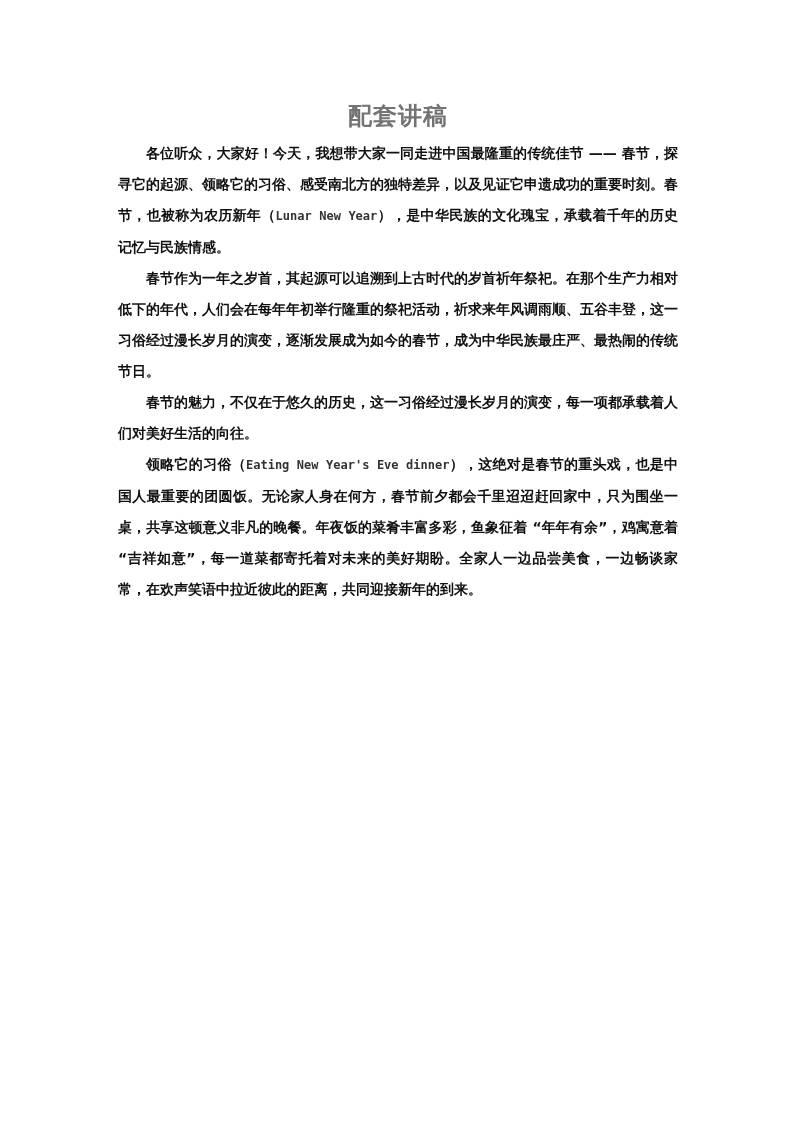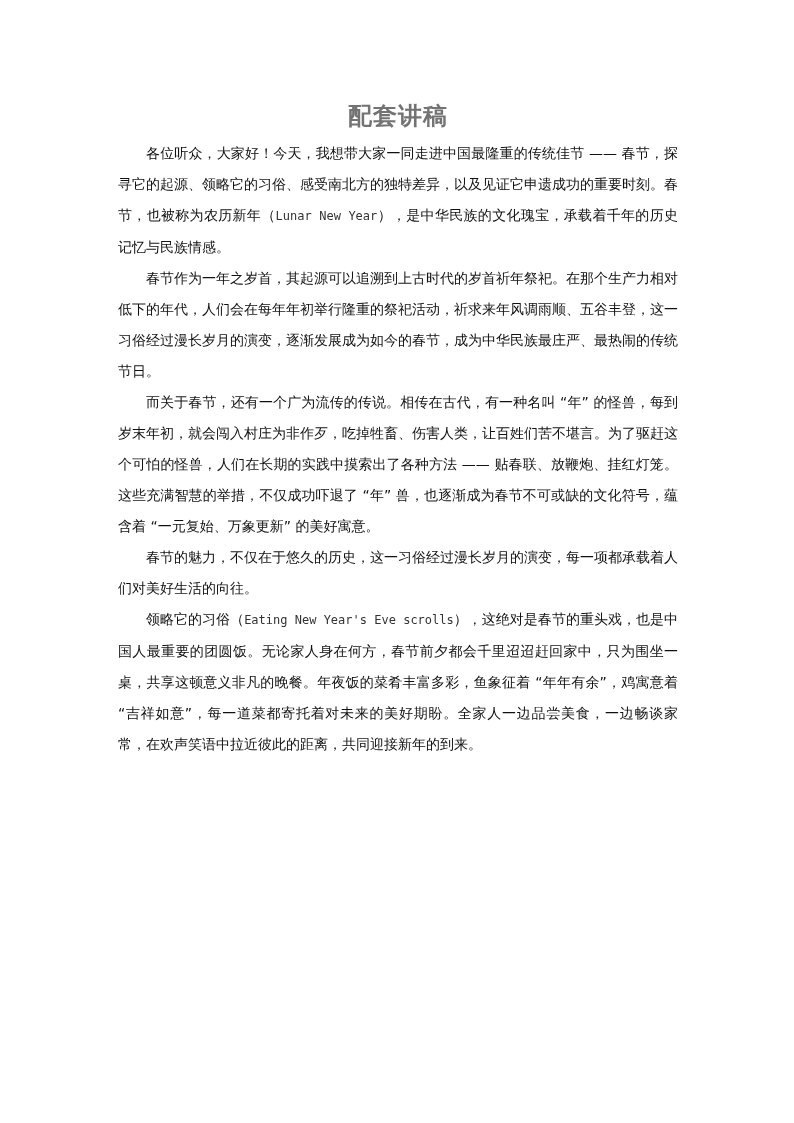--- a/index.html
+++ b/index.html
@@ -31,20 +31,21 @@
       letter-spacing: 1px;
       color: #737373;
     }
     .para {
       font-size: 14px;
       line-height: 31px;
       text-indent: 28px;
       margin: 0;
       text-align: justify;
       word-break: break-all;
+      font-weight: bold;
     }
     .para .latin {
       font-family: "DejaVu Sans Mono", "Liberation Mono", monospace;
       font-size: 12px;
       color: #333;
     }
     .section-heading {
       font-size: 13.5px;
       line-height: 31px;
       text-indent: 28px;
@@ -61,21 +62,20 @@
 
 <div class="page">
 
   <h1 class="doc-title">配套讲稿</h1>
 
   <p class="para"><span>各位听众，大家好！今天，我想带大家一同走进中国最隆重的传统佳节 —— 春节，探寻它的起源、领略它的习俗、感受南北方的独特差异，以及见证它申遗成功的重要时刻。春节，也被称为农历新年（</span><span class="latin">Lunar New Year</span><span>），是中华民族的文化瑰宝，承载着千年的历史记忆与民族情感。</span></p>
 
 
   <p class="para">春节作为一年之岁首，其起源可以追溯到上古时代的岁首祈年祭祀。在那个生产力相对低下的年代，人们会在每年年初举行隆重的祭祀活动，祈求来年风调雨顺、五谷丰登，这一习俗经过漫长岁月的演变，逐渐发展成为如今的春节，成为中华民族最庄严、最热闹的传统节日。</p>
 
-  <p class="para">而关于春节，还有一个广为流传的传说。相传在古代，有一种名叫 “年” 的怪兽，每到岁末年初，就会闯入村庄为非作歹，吃掉牲畜、伤害人类，让百姓们苦不堪言。为了驱赶这个可怕的怪兽，人们在长期的实践中摸索出了各种方法 —— 贴春联、放鞭炮、挂红灯笼。这些充满智慧的举措，不仅成功吓退了 “年” 兽，也逐渐成为春节不可或缺的文化符号，蕴含着 “一元复始、万象更新” 的美好寓意。</p>
 
 
   <p class="para">春节的魅力，不仅在于悠久的历史，这一习俗经过漫长岁月的演变，每一项都承载着人们对美好生活的向往。</p>
 
-  <p class="para"><span>领略它的习俗（</span><span class="latin">Eating New Year's Eve scrolls</span><span>），这绝对是春节的重头戏，也是中国人最重要的团圆饭。无论家人身在何方，春节前夕都会千里迢迢赶回家中，只为围坐一桌，共享这顿意义非凡的晚餐。年夜饭的菜肴丰富多彩，鱼象征着 “年年有余”，鸡寓意着 “吉祥如意”，每一道菜都寄托着对未来的美好期盼。全家人一边品尝美食，一边畅谈家常，在欢声笑语中拉近彼此的距离，共同迎接新年的到来。</span></p>
+  <p class="para"><span>领略它的习俗（</span><span class="latin">Eating New Year's Eve dinner</span><span>），这绝对是春节的重头戏，也是中国人最重要的团圆饭。无论家人身在何方，春节前夕都会千里迢迢赶回家中，只为围坐一桌，共享这顿意义非凡的晚餐。年夜饭的菜肴丰富多彩，鱼象征着 “年年有余”，鸡寓意着 “吉祥如意”，每一道菜都寄托着对未来的美好期盼。全家人一边品尝美食，一边畅谈家常，在欢声笑语中拉近彼此的距离，共同迎接新年的到来。</span></p>
 
 
 </div>
 
 </body></html>

